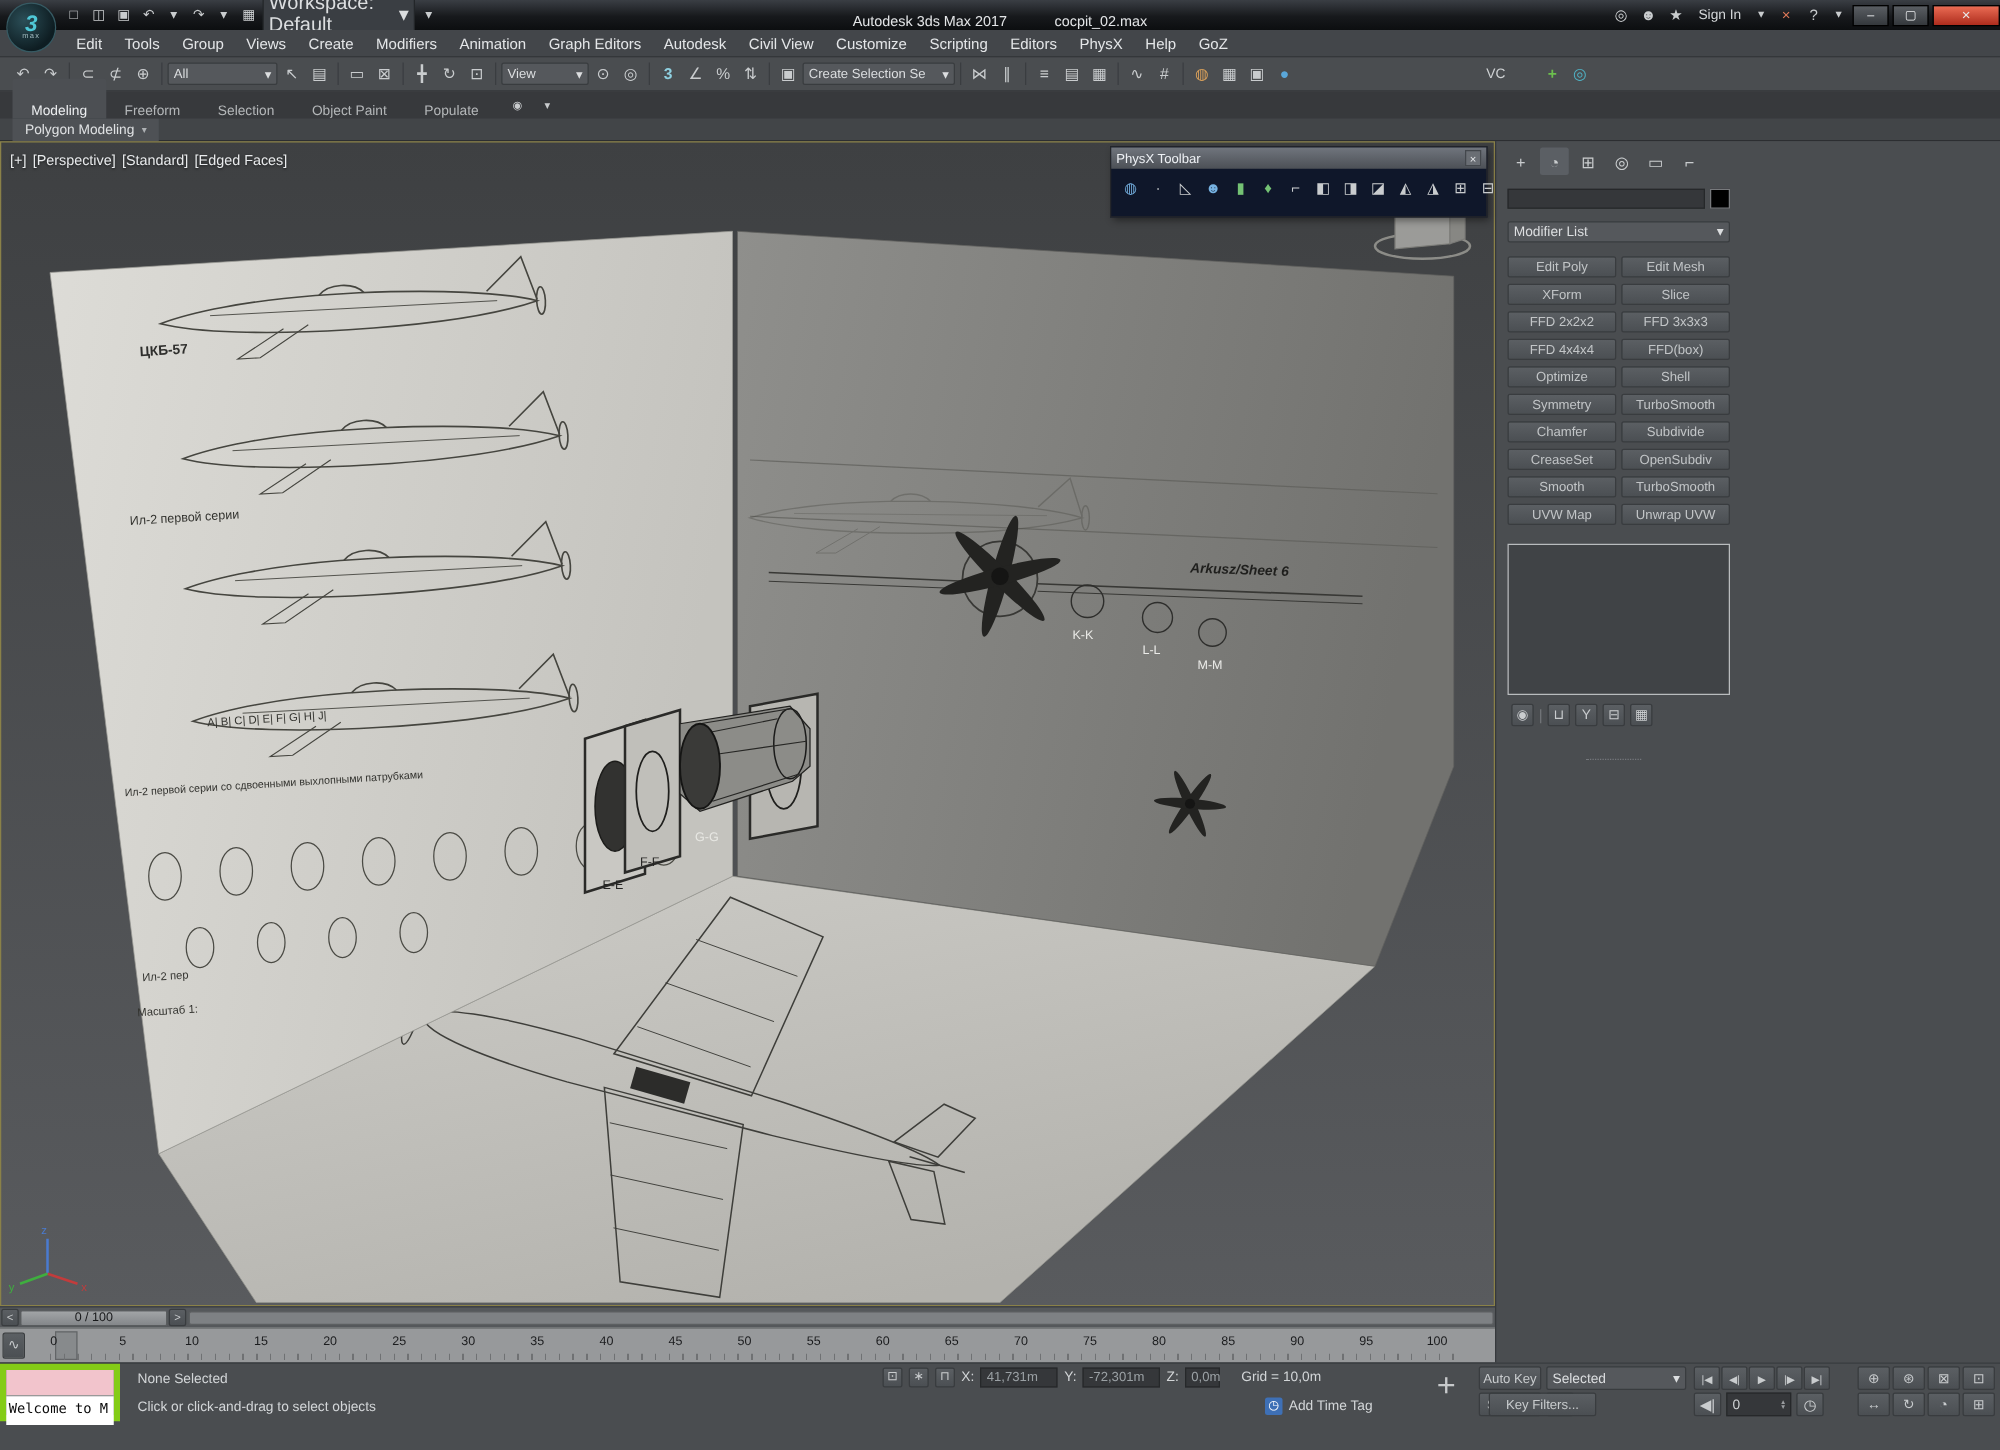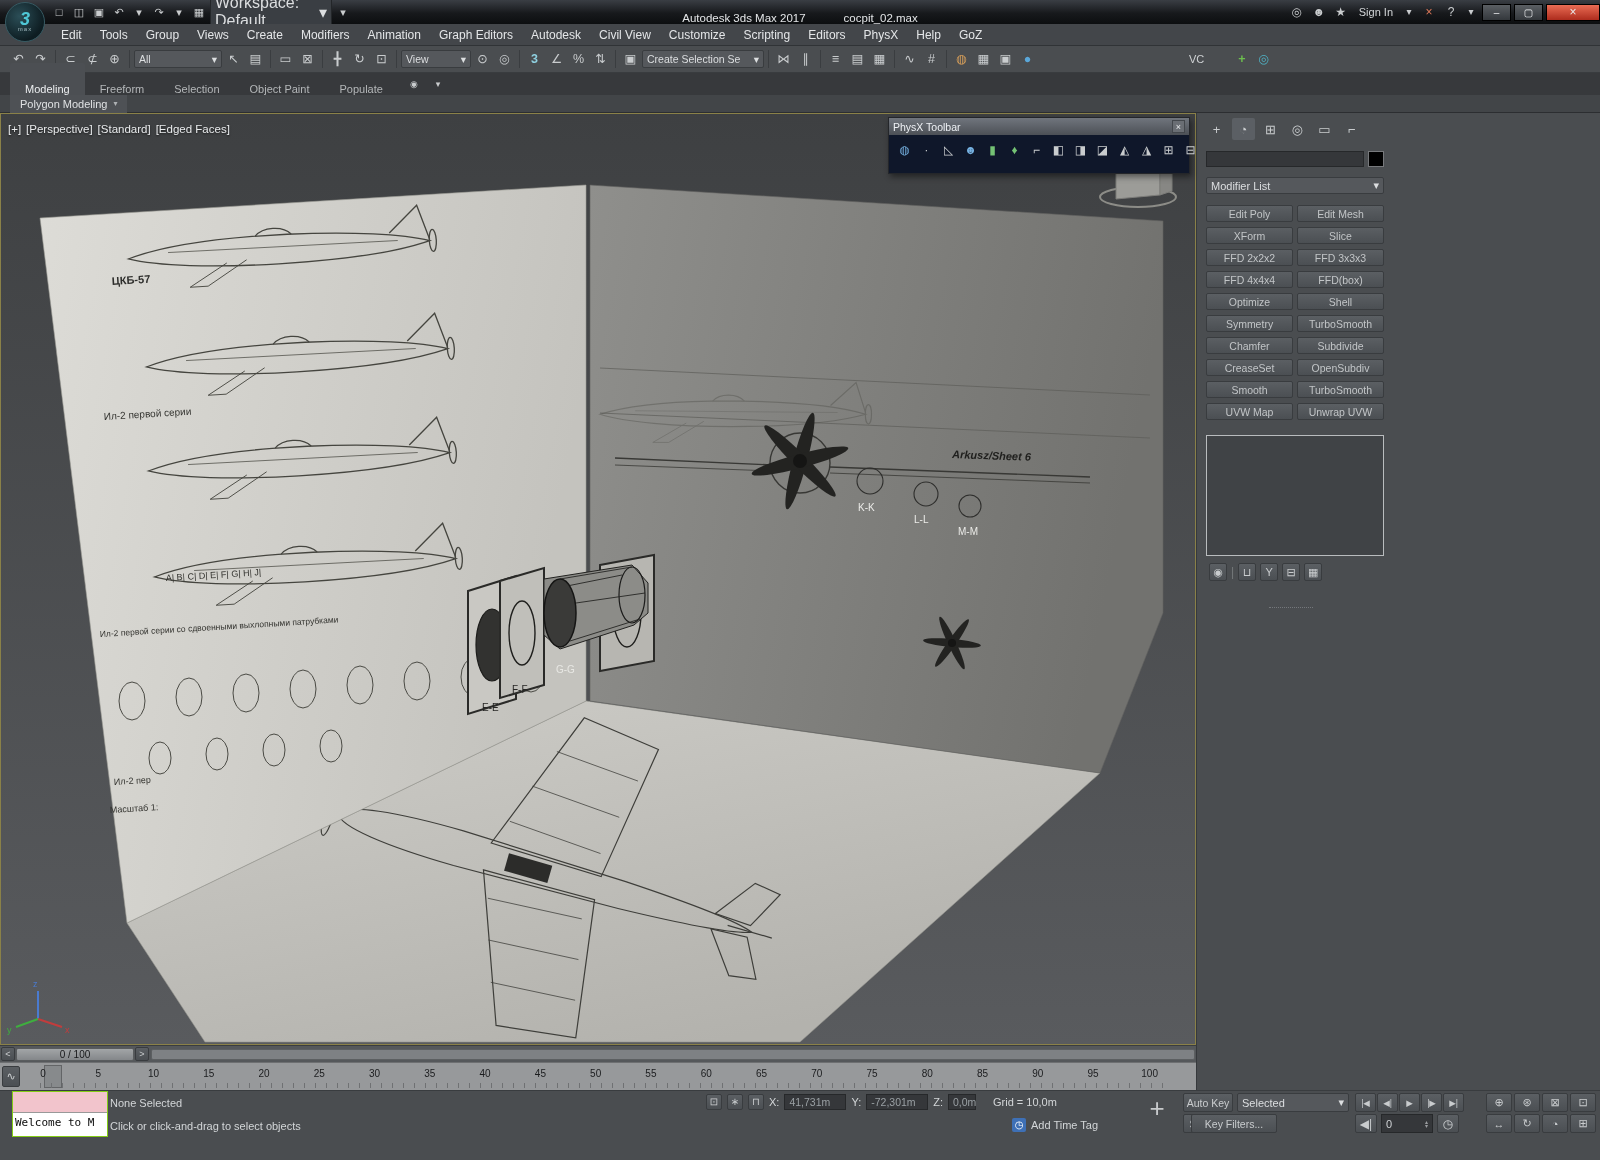--- a/index.html
+++ b/index.html
@@ -80,21 +80,21 @@
   .tstrack{flex:1;height:11px;background:#7e8184;border:1px solid #5c5f61;border-radius:2px;margin-left:2px}
   #ruler{position:absolute;left:0;top:1062px;width:1196px;height:28px;background:#97999b;border-top:1px solid #6e7072}
   #ruler::after{content:"";position:absolute;left:40px;right:30px;bottom:2px;height:5px;background:repeating-linear-gradient(90deg,#6f7173 0 1px,transparent 1px 11px)}
   #mce{position:absolute;left:2px;top:3px;width:18px;height:21px;font-size:11px}
   #ticks{position:absolute;left:36px;width:1122px;top:5px;display:flex;justify-content:space-between}
   .tick{min-width:14px;text-align:center;font-size:10px;color:#1b1c1e}
   #rmarker{position:absolute;left:44px;top:2px;width:18px;height:23px;background:#85888a;border:1px solid #5a5d5f;opacity:.85}
 
   
   #statusband{position:absolute;left:0;top:1090px;width:1600px;height:70px;background:#4a4d50;border-top:1px solid #393c3f}
-  #listener{position:absolute;left:12px;top:0;width:96px;height:46px;border:1px solid #84cc16}
+  #listener{position:absolute;left:0;top:0;width:96px;height:46px;border:5px solid #84cc16}
   #listener .pink{height:21px;background:#f2c4cc;border-bottom:1px solid #999}
   #listener .white{height:23px;background:#fff;color:#0a0a0a;font-family:"DejaVu Sans Mono",monospace;font-size:11px;padding:3px 2px;white-space:nowrap;overflow:hidden}
   .slab{color:#d3d6d8;font-size:11px;white-space:nowrap}
   .cofield{height:16px;font-size:10.5px}
   .w62{width:62px}.w50{width:28px}
   #bigcross{position:absolute;left:1140px;top:0;width:34px;height:34px;font-size:26px;color:#c7c9cb;display:flex;align-items:center;justify-content:center}
   .skbtn{height:19px;font-size:10.5px}
   .pbtn{width:21px;height:19px;font-size:8.5px}
   .navbtn{width:26px;height:19px;font-size:11px}
   #framefld{width:52px;height:19px;justify-content:space-between;color:#cfd2d4}

